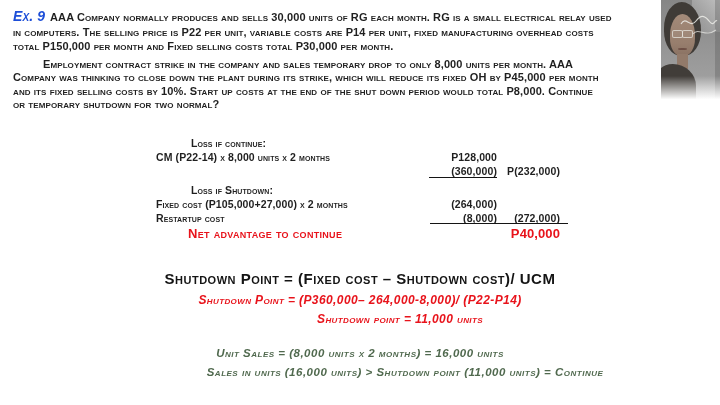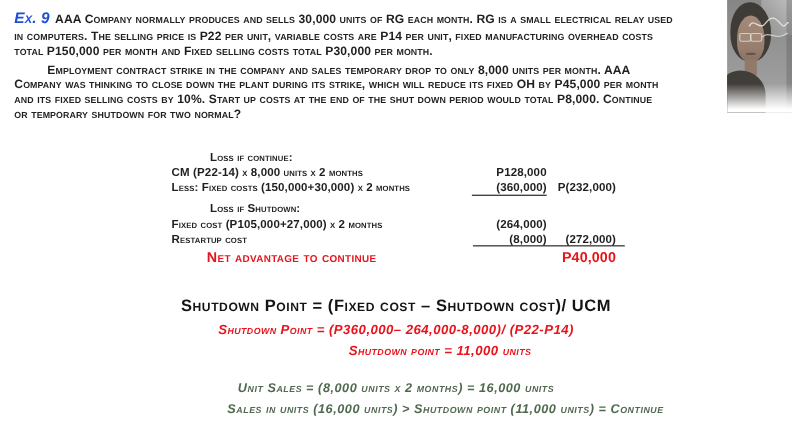--- a/index.html
+++ b/index.html
@@ -107,21 +107,20 @@
 
     <div>
       <div class="row" style="top:137px">
         <span class="lbl h">Loss if continue:</span>
       </div>
       <div class="row" style="top:151px">
         <span class="lbl i">CM (P22-14) x 8,000 units x 2 months</span>
         <span class="amt a1">P128,000</span>
       </div>
       <div class="row" style="top:165px">
-        <span class="lbl i">Less: Fixed costs (150,000+30,000) x 2 months</span>
         <span class="amt a1">(360,000)</span>
         <span class="amt a2">P(232,000)</span>
       </div>
       <div class="rule r1"></div>
 
       <div class="row" style="top:184px">
         <span class="lbl h">Loss if Shutdown:</span>
       </div>
       <div class="row" style="top:198px">
         <span class="lbl i">Fixed cost (P105,000+27,000) x 2 months</span>

